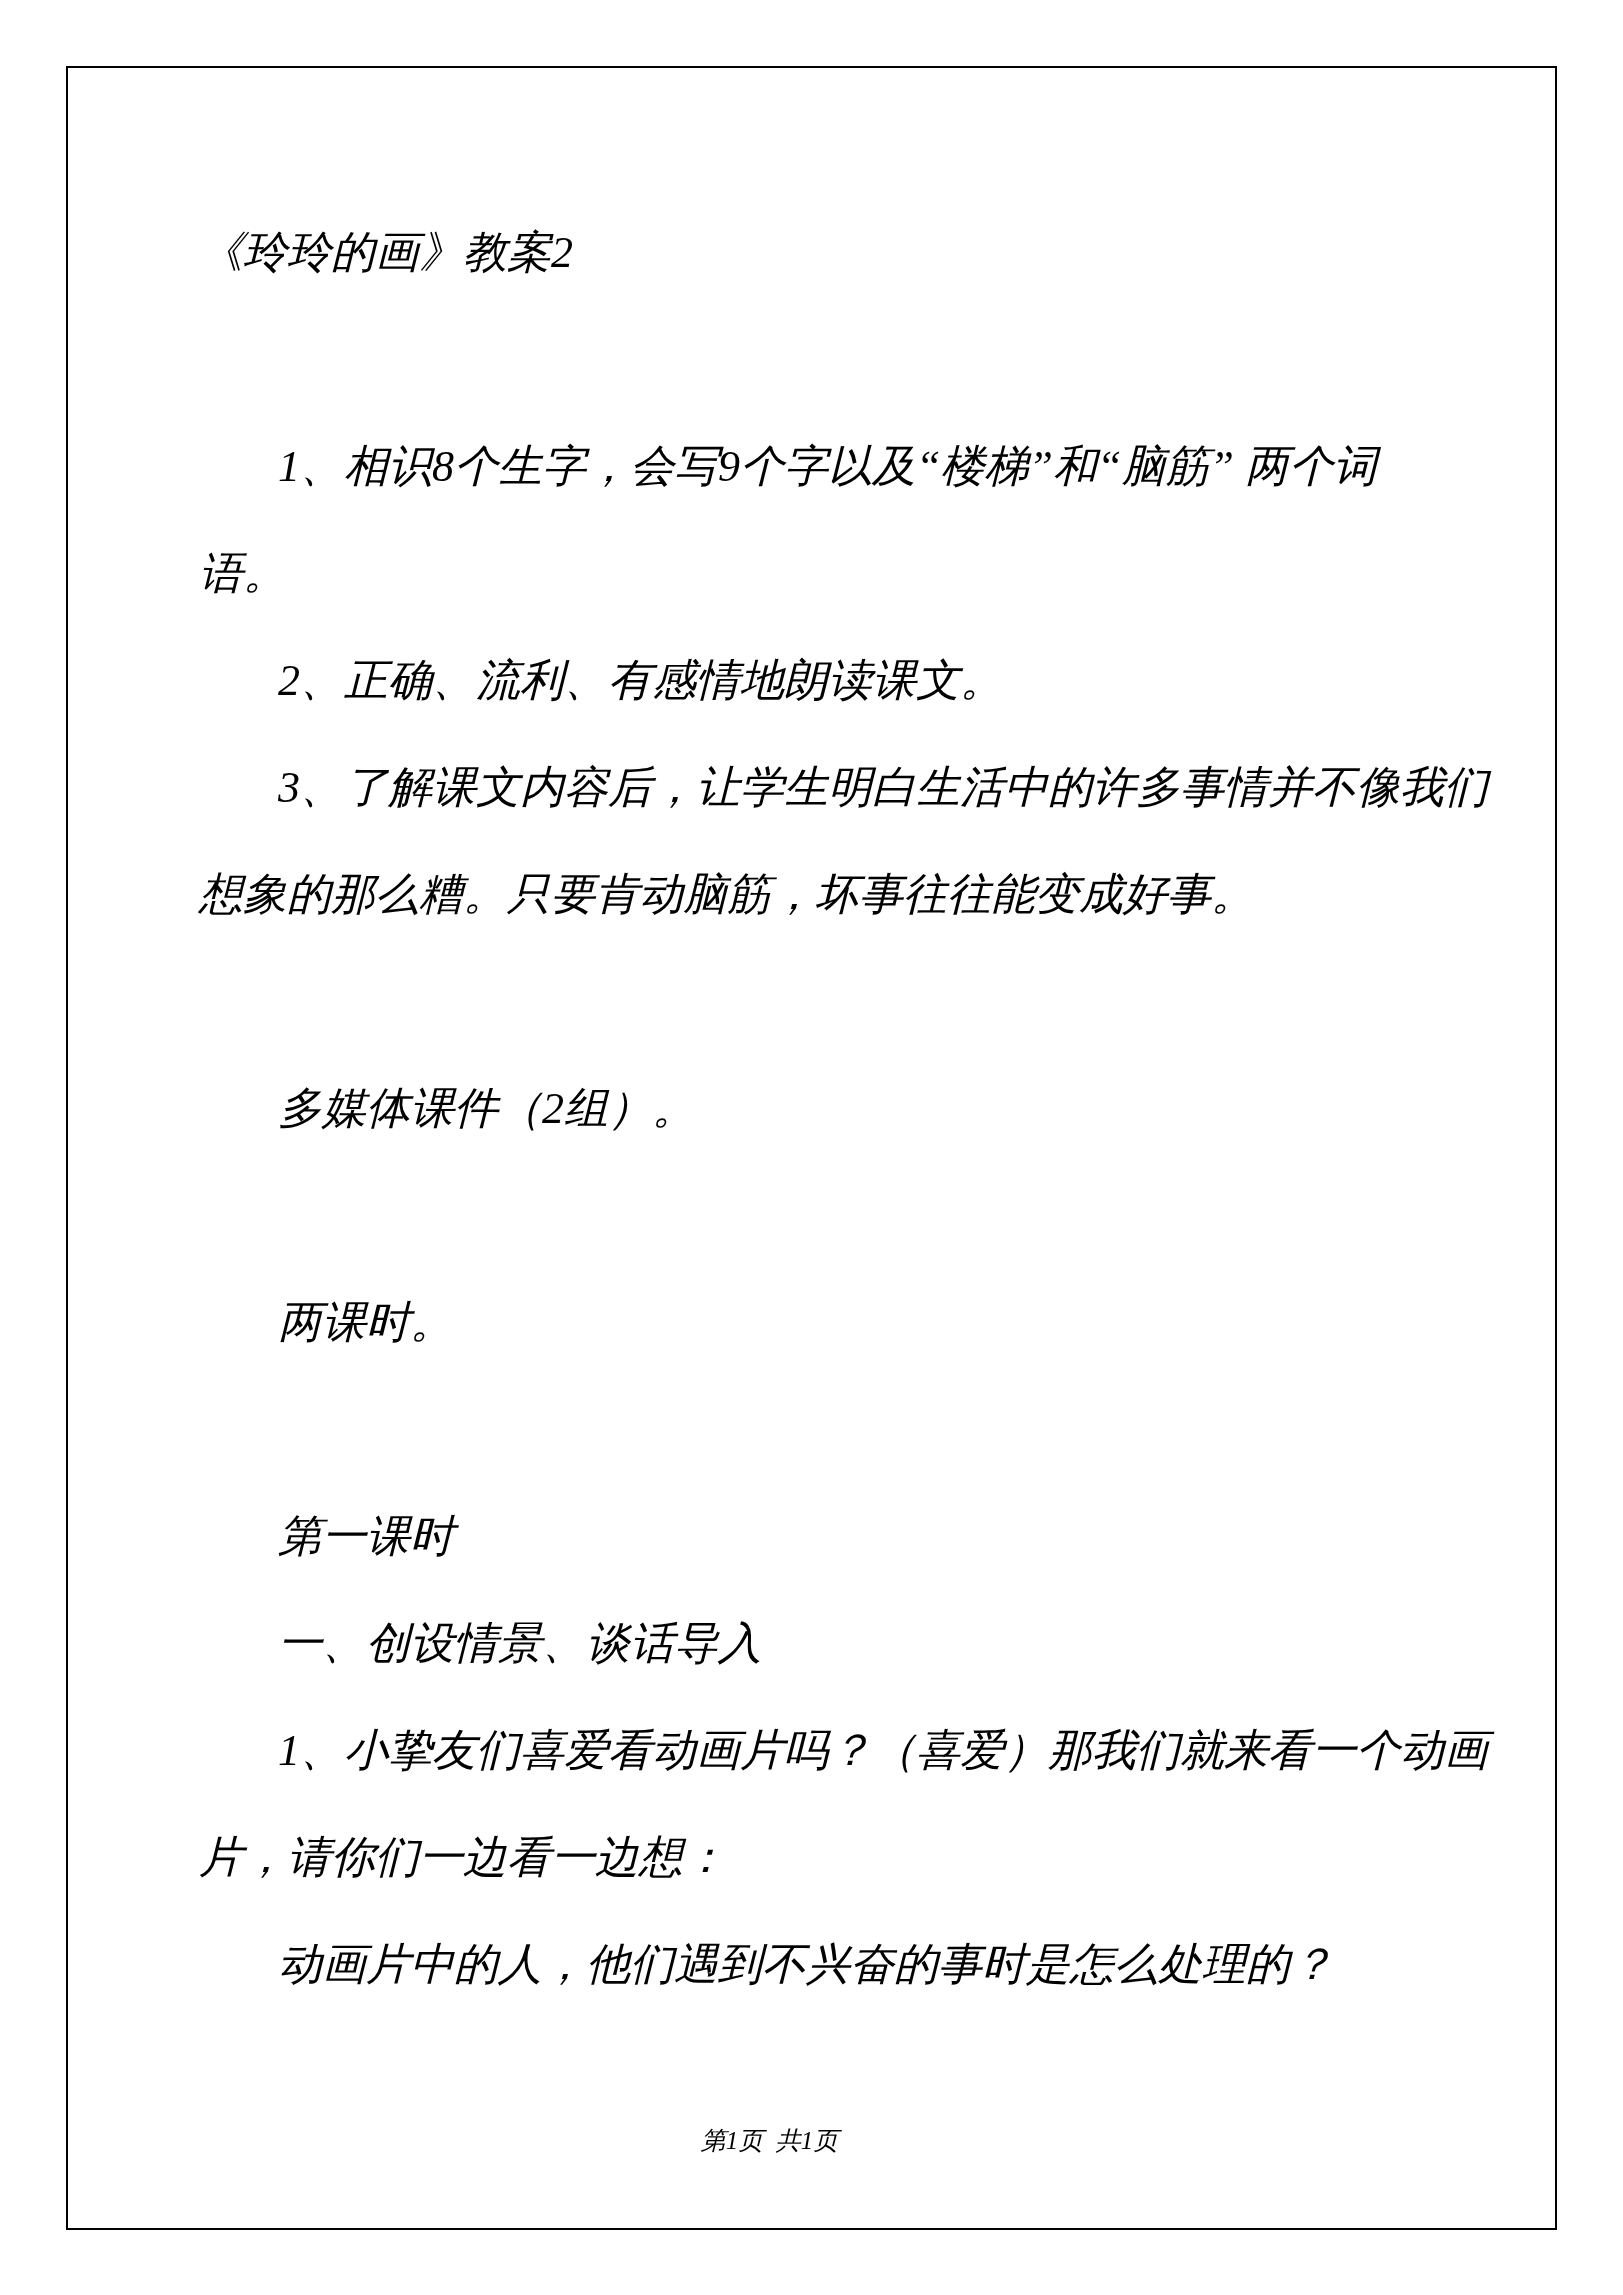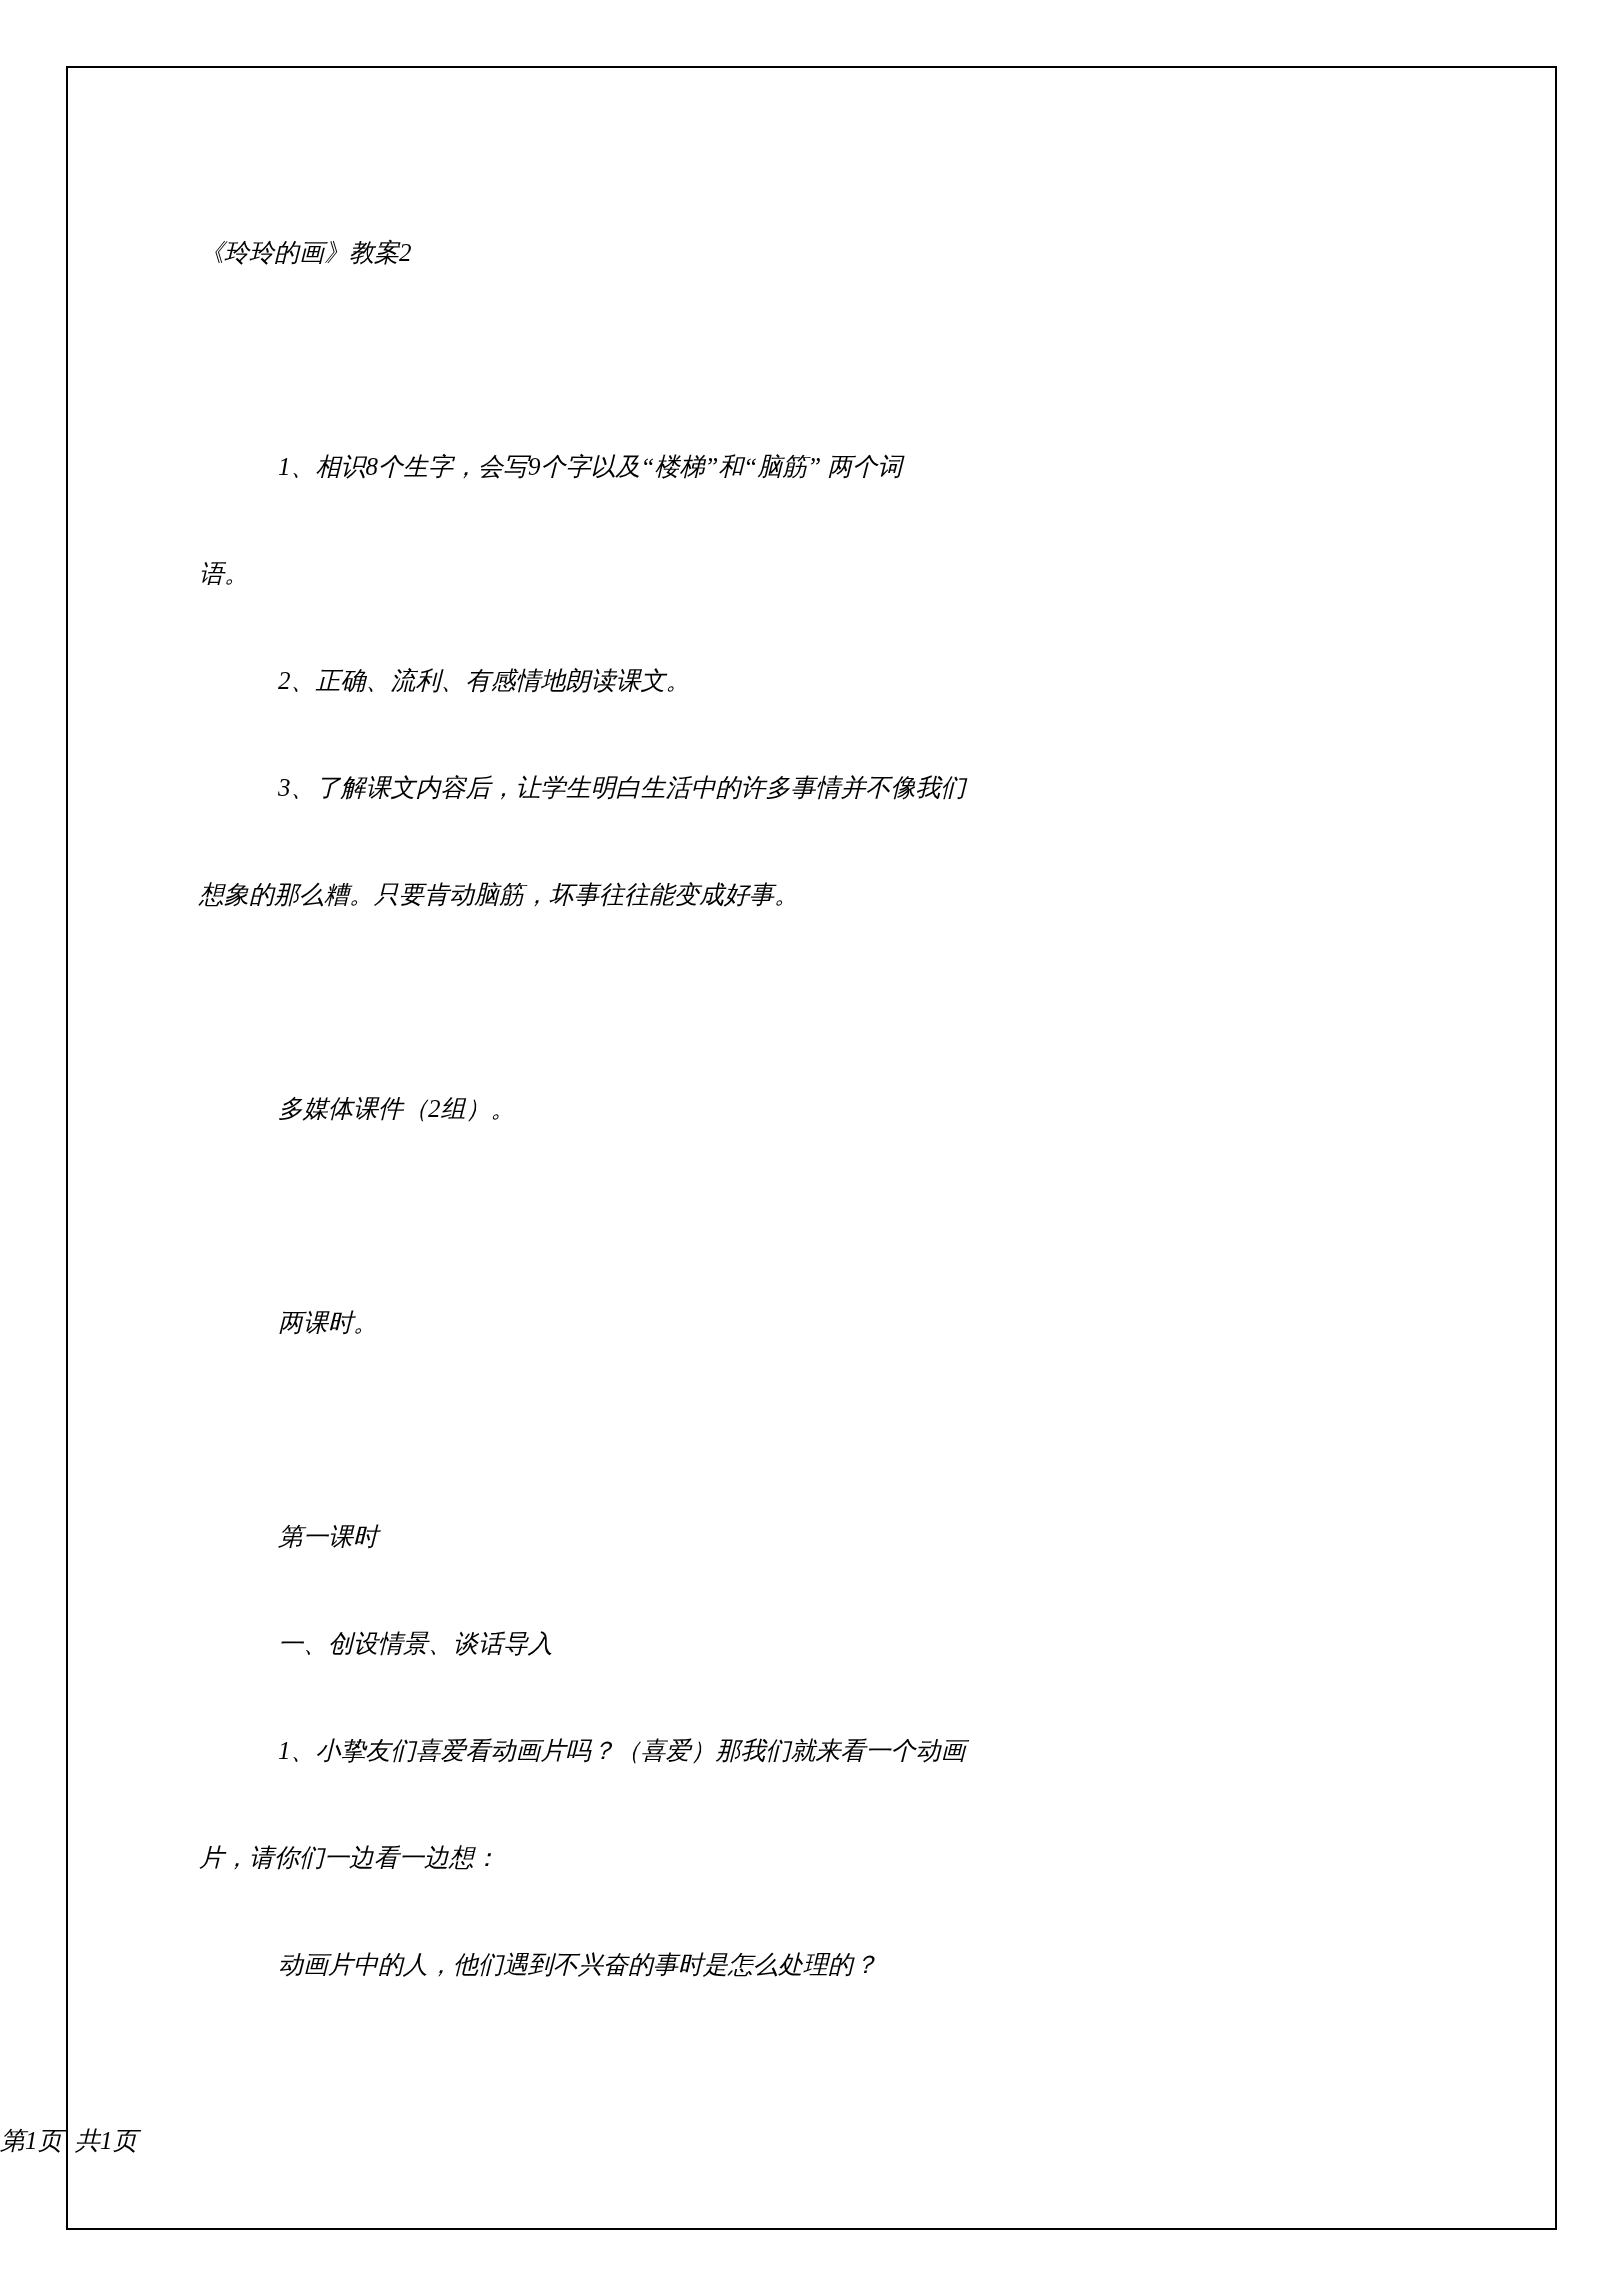--- a/index.html
+++ b/index.html
@@ -23,41 +23,41 @@
     width: 1491px;
     height: 2164px;
     box-sizing: border-box;
     border: 2.2px solid var(--ink, #000000);
   }
   .content {
     position: absolute;
     left: 199px;
     top: 199px;
     width: 1290px;
-    font-size: 25px;
+    font-size: 44px;
     font-style: italic;
     white-space: pre;
   }
   .line {
     height: 107px;
     line-height: 107px;
     white-space: pre;
   }
   .line.indent {
     padding-left: 79px;
     font-style: italic;
   }
   .footer {
     position: absolute;
     left: 0;
     right: 84px;
     top: 2121px;
     height: 39px;
     line-height: 39px;
-    text-align: left;
+    text-align: center;
     font-size: 25px;
     font-style: italic;
     white-space: pre;
   }
 </style>
 </head>
 <body>
 
 <div class="page" style="--ink: #000000; --bg: #ffffff;">
   <div class="frame"></div>

